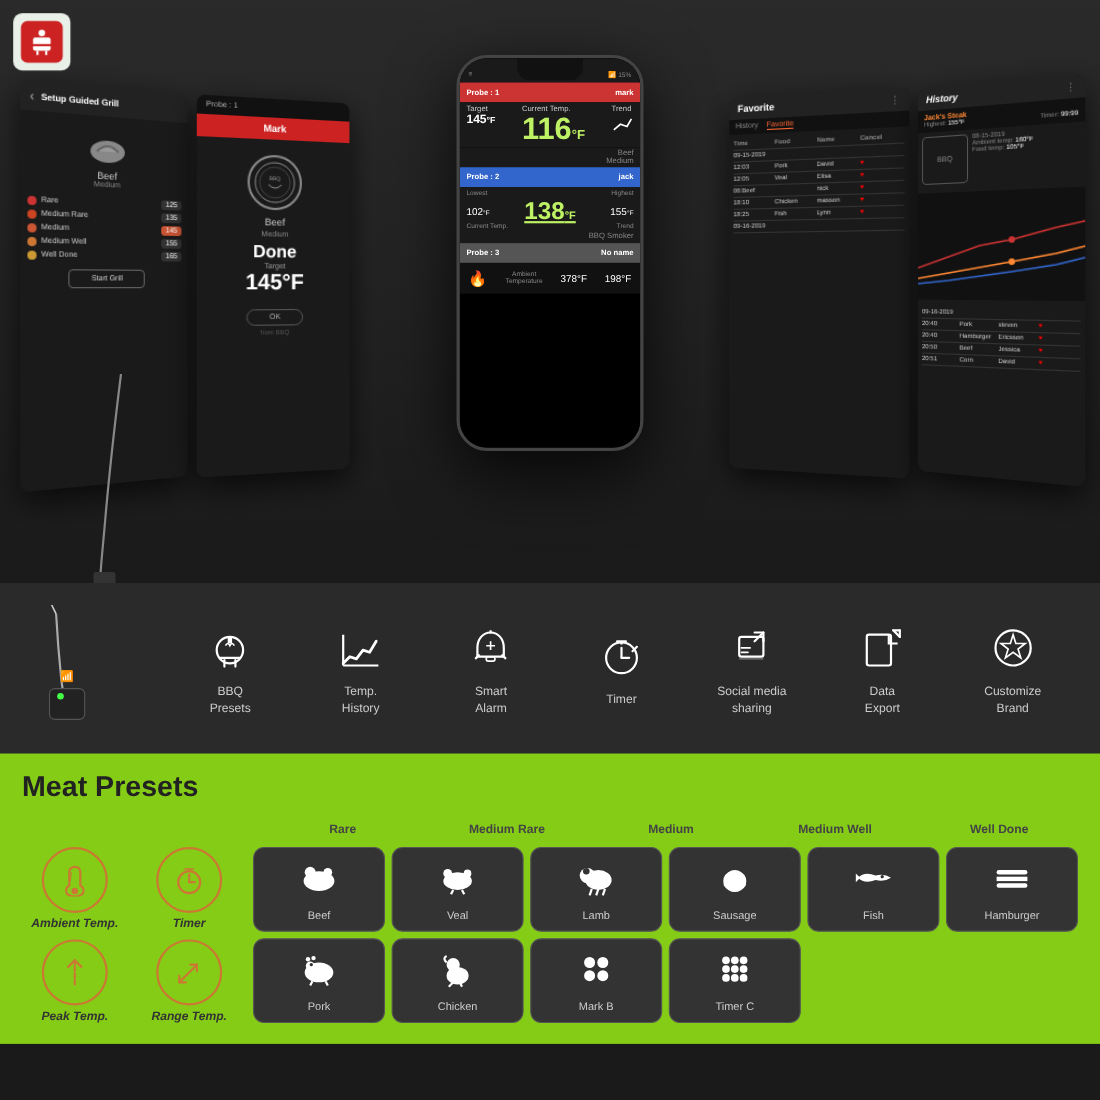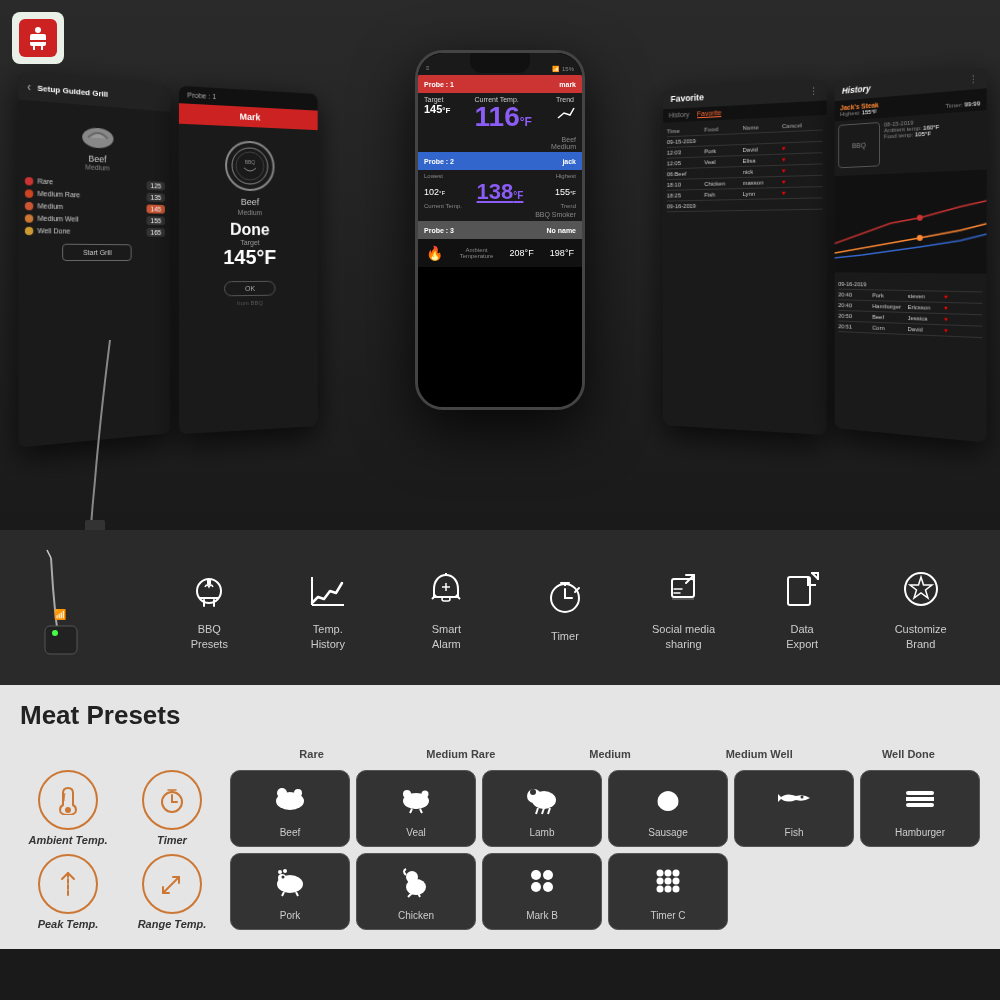--- a/index.html
+++ b/index.html
@@ -89,21 +89,21 @@
       display: flex;
       align-items: center;
       padding: 0 6px;
       font-size: 7px;
       color: #fff;
       font-weight: bold;
     }
     .probe-bar.red { background: #cc3333; }
     .probe-bar.blue { background: #3366cc; }
     .probe-bar.gray { background: #555; }
-    .temp-big { font-size: 28px; font-weight: bold; color: #8b5cf6; line-height: 1; }
+    .temp-big { font-size: 28px; font-weight: bold; color: #bef264; line-height: 1; }
     .temp-label { font-size: 7px; color: #ccc; }
 
     
     .side-panels {
       position: absolute;
       top: 30px;
       left: 0;
       width: 100%;
       height: 460px;
     }
@@ -286,21 +286,21 @@
       font-size: 11px;
       color: #ccc;
       text-align: center;
       line-height: 1.3;
     }
 
     
     .bottom-section {
       width: 100%;
       height: 264px;
-      background: #e5e5e5;
+      background: #84cc16;
       padding: 15px 20px;
     }
 
     .meat-presets-title {
       font-size: 26px;
       font-weight: bold;
       color: #222;
       margin-bottom: 8px;
     }
     .doneness-bar {
@@ -540,21 +540,21 @@
             <span>Probe : 3</span>
             <span style="margin-left:auto;">No name</span>
           </div>
 
           <div style="background:#111;padding:6px 8px;display:flex;justify-content:space-between;align-items:center;margin-top:auto;">
             <span style="font-size:14px;">🔥</span>
             <div style="font-size:6px;color:#888;text-align:center;">
               <div>Ambient</div>
               <div>Temperature</div>
             </div>
-            <div style="font-size:9px;color:#fff;">208°F</div>
+            <div style="font-size:9px;color:#fff;">378°F</div>
             <div style="font-size:9px;color:#fff;">198°F</div>
           </div>
         </div>
       </div>
     </div>
 
     <div class="panel panel-right1">
       <div style="background:#222;padding:5px 8px;display:flex;justify-content:space-between;align-items:center;">
         <span style="font-size:9px;color:#fff;font-weight:bold;">Favorite</span>
         <span style="font-size:9px;color:#888;">⋮</span>

